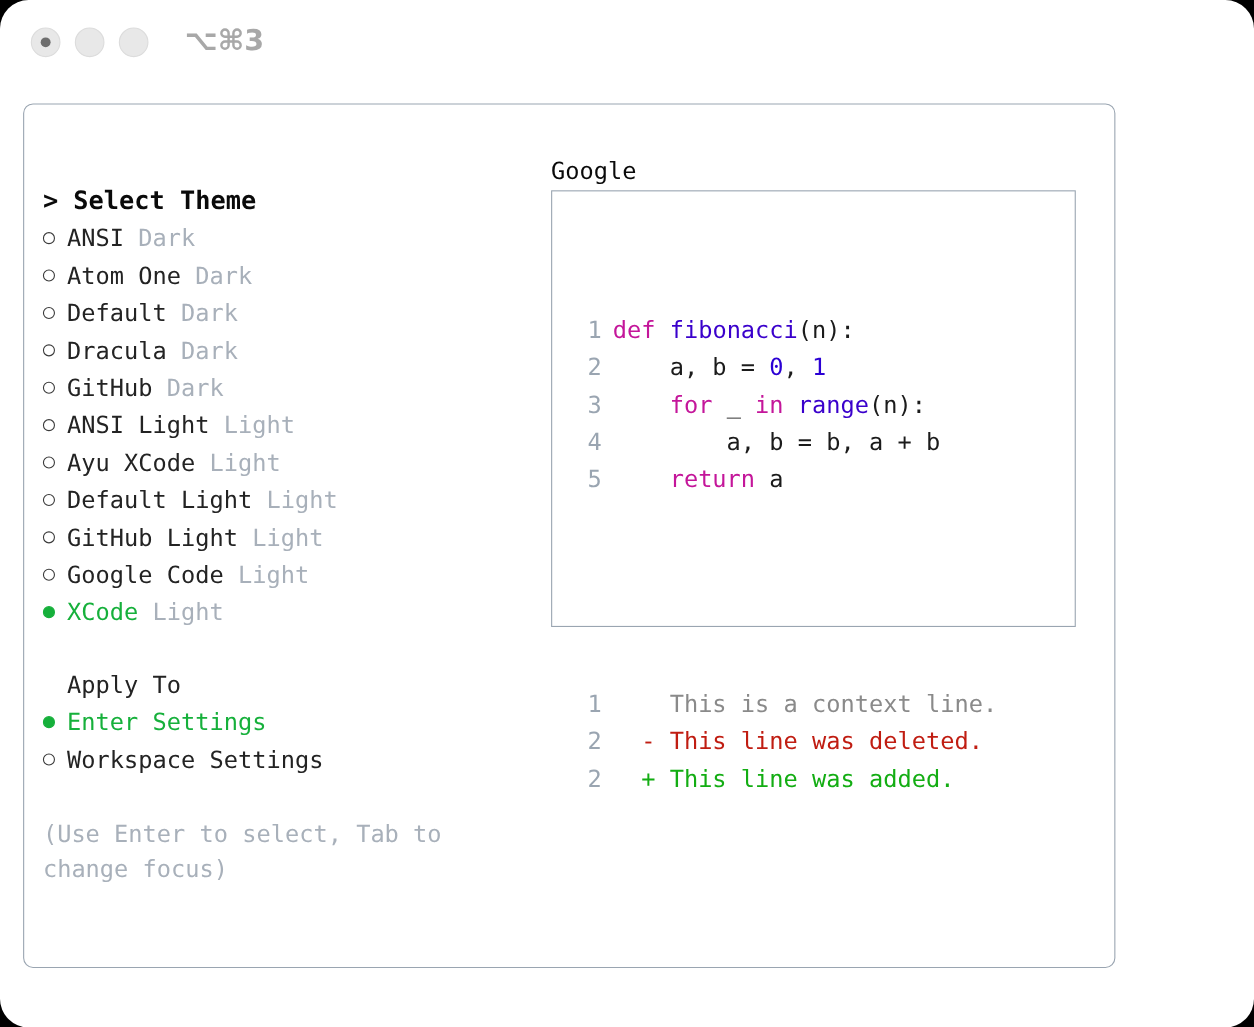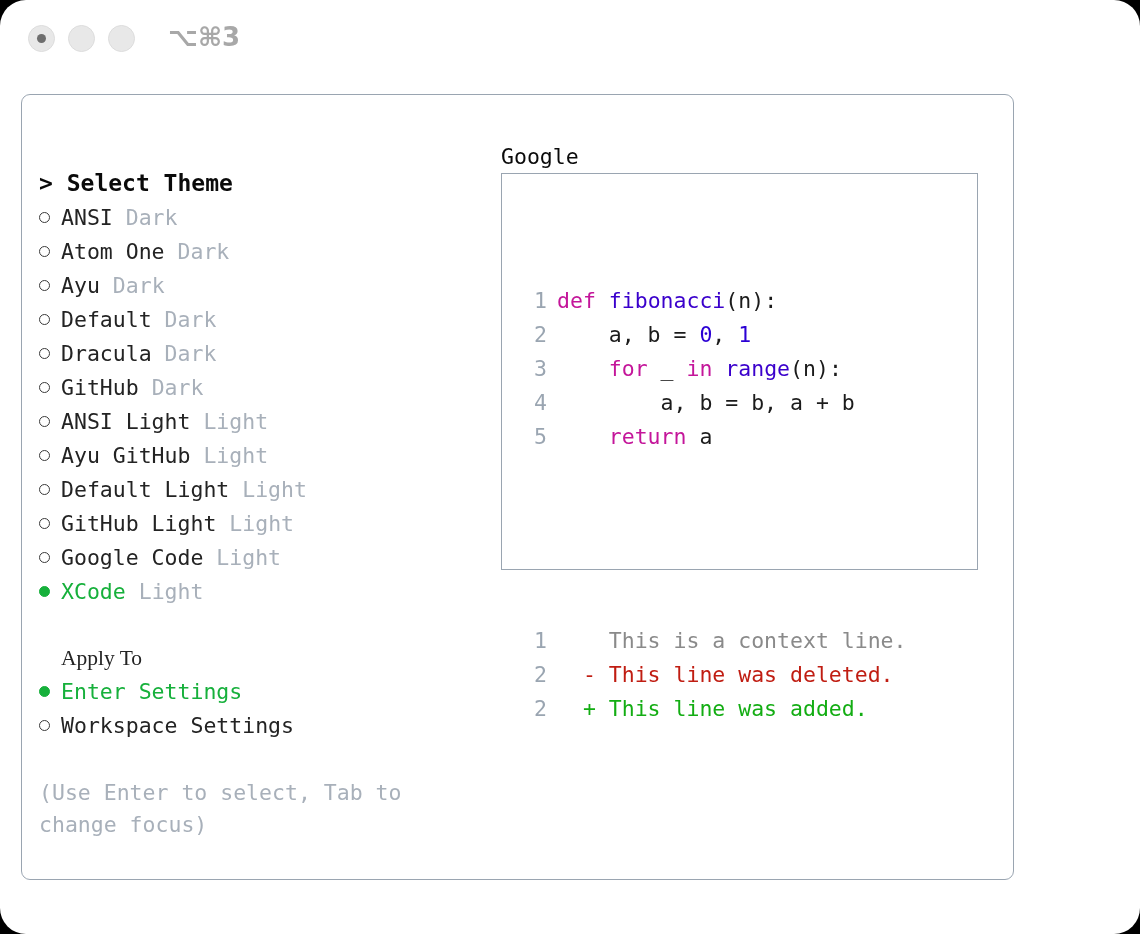--- a/index.html
+++ b/index.html
@@ -128,21 +128,20 @@
   .tag { color: #a8b0ba; }
 
   .spacer { height: 32px; }
 
   .section-title {
     font-size: 21.5px;
     line-height: 34px;
     color: #232323;
     padding-left: 22px;
     white-space: pre;
-    font-family: Liberation Serif, serif;
   }
 
   .hint {
     margin-top: 34px;
     font-size: 21.5px;
     line-height: 32px;
     color: #a8b0ba;
     width: 410px;
     white-space: pre-wrap;
   }
@@ -209,26 +208,25 @@
   </div>
 
   <div class="dialog">
     <div class="columns">
 
       <div class="left-col">
         <div class="row header">&gt; Select Theme</div>
         <div id="theme-list">
             <div class="row"><span class="bullet-dot"></span><span class="name">ANSI</span> <span class="tag">Dark</span></div>
             <div class="row"><span class="bullet-dot"></span><span class="name">Atom One</span> <span class="tag">Dark</span></div>
-            <div class="row"><span class="bullet-dot"></span><span class="name">Ayu</span> <span class="tag">Dark</span></div>
             <div class="row"><span class="bullet-dot"></span><span class="name">Default</span> <span class="tag">Dark</span></div>
             <div class="row"><span class="bullet-dot"></span><span class="name">Dracula</span> <span class="tag">Dark</span></div>
             <div class="row"><span class="bullet-dot"></span><span class="name">GitHub</span> <span class="tag">Dark</span></div>
             <div class="row"><span class="bullet-dot"></span><span class="name">ANSI Light</span> <span class="tag">Light</span></div>
-            <div class="row"><span class="bullet-dot"></span><span class="name">Ayu GitHub</span> <span class="tag">Light</span></div>
+            <div class="row"><span class="bullet-dot"></span><span class="name">Ayu XCode</span> <span class="tag">Light</span></div>
             <div class="row"><span class="bullet-dot"></span><span class="name">Default Light</span> <span class="tag">Light</span></div>
             <div class="row"><span class="bullet-dot"></span><span class="name">GitHub Light</span> <span class="tag">Light</span></div>
             <div class="row"><span class="bullet-dot"></span><span class="name">Google Code</span> <span class="tag">Light</span></div>
             <div class="row"><span class="bullet-dot filled"></span><span class="name selected">XCode</span> <span class="tag">Light</span></div>
           </div>
 
         <div class="spacer"></div>
 
         <div class="section-title">Apply To</div>
         <div id="apply-list">

